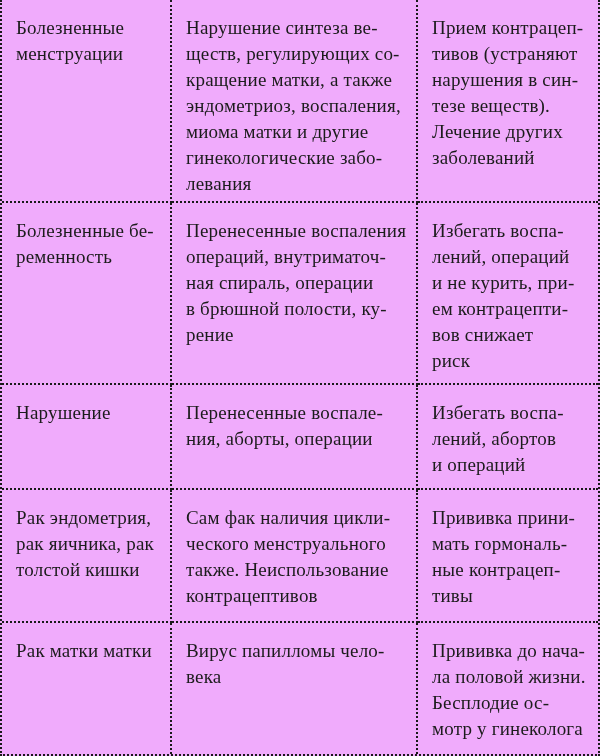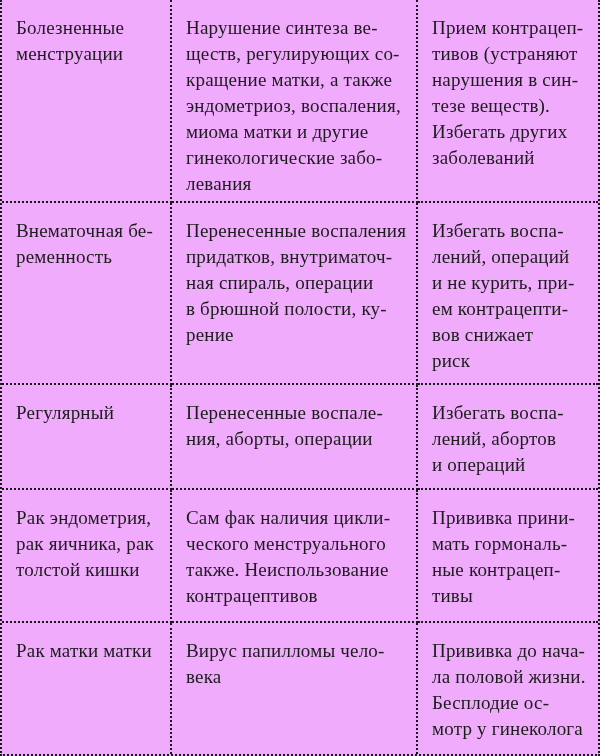--- a/index.html
+++ b/index.html
@@ -48,42 +48,42 @@
 ществ, регулирующих со-
 кращение матки, а также
 эндометриоз, воспаления,
 миома матки и другие
 гинекологические забо-
 левания</div>
     <div class="cell col-3">Прием контрацеп-
 тивов (устраняют
 нарушения в син-
 тезе веществ).
-Избегать других
+Лечение других
 заболеваний</div>
   </div>
 
   <div class="row row-2">
-    <div class="cell col-1">Внематочная бе-
+    <div class="cell col-1">Болезненные бе-
 ременность</div>
     <div class="cell col-2">Перенесенные воспаления
-придатков, внутриматоч-
+операций, внутриматоч-
 ная спираль, операции
 в брюшной полости, ку-
 рение</div>
     <div class="cell col-3">Избегать воспа-
 лений, операций
 и не курить, при-
 ем контрацепти-
 вов снижает
 риск</div>
   </div>
 
   <div class="row row-3">
-    <div class="cell col-1">Регулярный</div>
+    <div class="cell col-1">Нарушение</div>
     <div class="cell col-2">Перенесенные воспале-
 ния, аборты, операции</div>
     <div class="cell col-3">Избегать воспа-
 лений, абортов
 и операций</div>
   </div>
 
   <div class="row row-4">
     <div class="cell col-1">Рак эндометрия,
 рак яичника, рак

